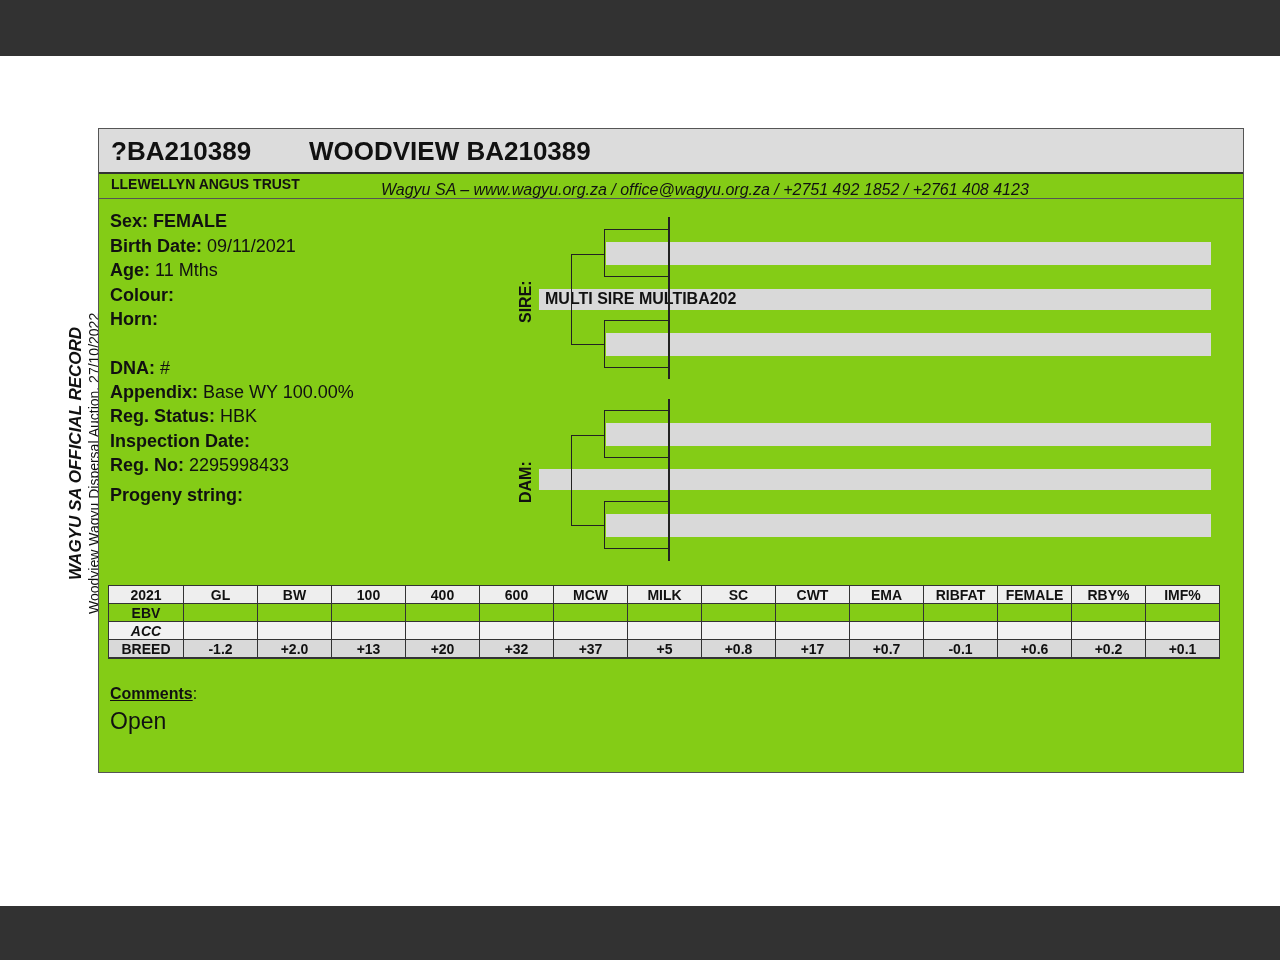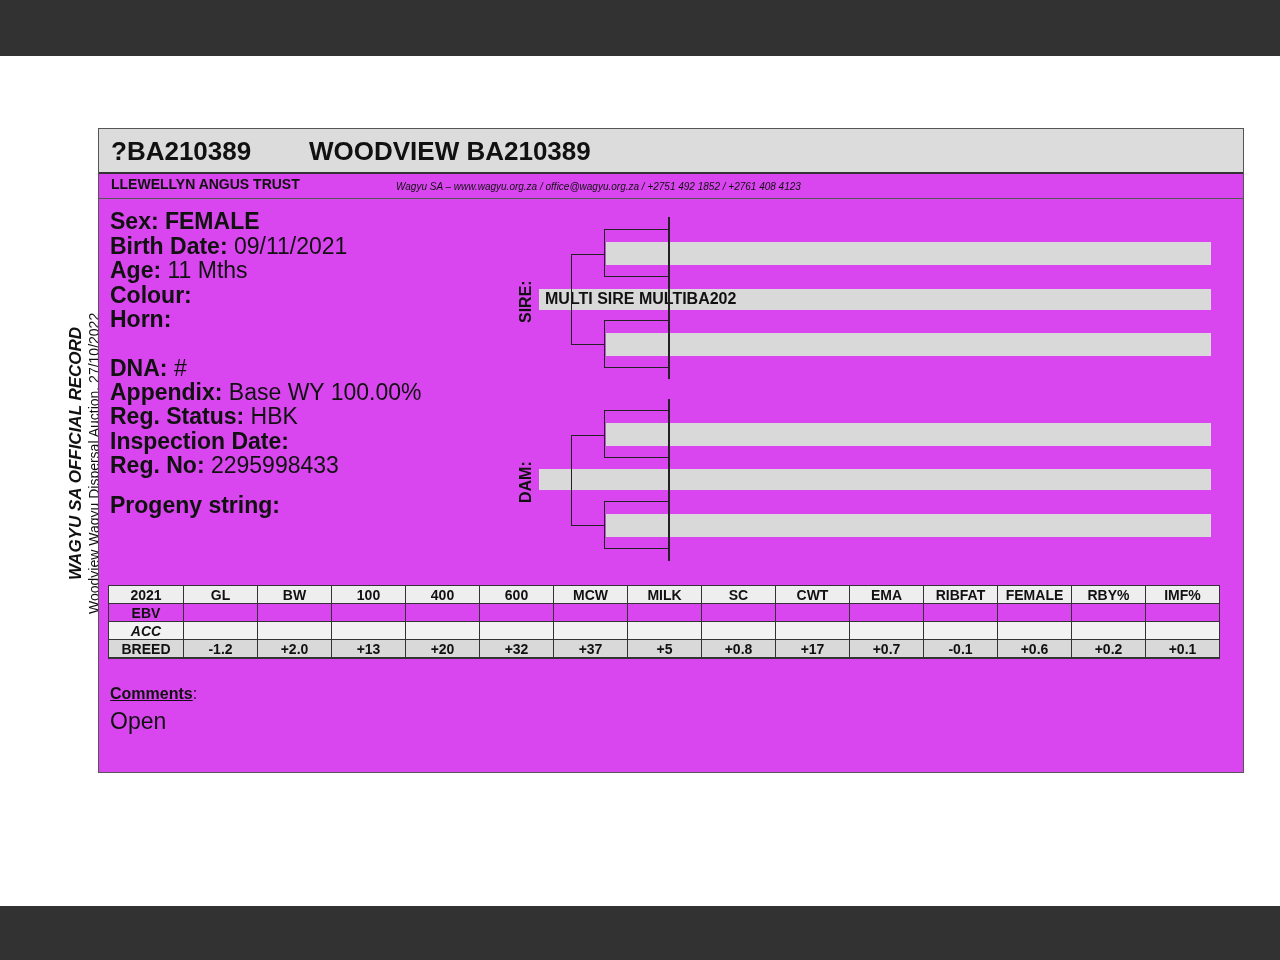--- a/index.html
+++ b/index.html
@@ -1,29 +1,29 @@
 <!DOCTYPE html>
 <html><head>
 <meta charset="utf-8">
 <style>
   html, body { margin:0; padding:0; }
   body { width:1280px; height:960px; background:#ffffff; position:relative; overflow:hidden; font-family:"Liberation Sans", sans-serif; color:#111; }
   .topbar { position:absolute; left:0; top:0; width:1280px; height:56px; background:#323232; }
   .botbar { position:absolute; left:0; top:906px; width:1280px; height:54px; background:#323232; }
 
-  .card { position:absolute; left:98px; top:128px; width:1146px; height:645px; border:1px solid #555; box-sizing:border-box; background:#d946ef; }
+  .card { position:absolute; left:98px; top:128px; width:1146px; height:645px; border:1px solid #555; box-sizing:border-box; background:#84cc16; }
   .hdr { position:absolute; left:0; top:0; width:1144px; height:43px; background:#dcdcdc; border-bottom:2px solid #333; }
   .hdr .id { position:absolute; left:12px; top:7px; font-size:26px; font-weight:bold; }
   .hdr .name { position:absolute; left:210px; top:7px; font-size:26px; font-weight:bold; }
   .hdr .lot { position:absolute; right:12px; top:1px; font-size:37px; font-weight:bold; }
   .sub { position:absolute; left:0; top:45px; width:1144px; height:24px; border-bottom:1px solid #555; }
   .sub .owner { position:absolute; left:12px; top:2px; font-size:14px; font-weight:bold; }
-  .sub .contact { position:absolute; left:297px; top:7px; font-size:10px; font-style:italic; }
+  .sub .contact { position:absolute; left:282px; top:7px; font-size:16px; font-style:italic; }
 
-  .info { position:absolute; left:11px; font-size:23px; line-height:20px; }
+  .info { position:absolute; left:11px; font-size:18px; line-height:20px; }
   .info b { font-weight:bold; }
 
   .vert { position:absolute; transform-origin:0 0; transform:rotate(-90deg); white-space:nowrap; }
   .vert1 { left:66px; top:580px; font-size:17px; font-weight:bold; font-style:italic; }
   .vert2 { left:86px; top:614px; font-size:14px; }
 
   .bar { position:absolute; background:#d9d9d9; }
   .ln { position:absolute; background:#222; }
   .pedlabel { position:absolute; transform-origin:0 0; transform:rotate(-90deg); font-size:16px; font-weight:bold; }
   .sirename { position:absolute; left:446px; top:161px; font-size:16px; font-weight:bold; }
@@ -61,21 +61,21 @@
   <div class="info" style="top:82px"><b>Sex:</b> <b>FEMALE</b></div>
   <div class="info" style="top:107px"><b>Birth Date:</b> <span>09/11/2021</span></div>
   <div class="info" style="top:131px"><b>Age:</b> <span>11 Mths</span></div>
   <div class="info" style="top:156px"><b>Colour:</b> <span></span></div>
   <div class="info" style="top:180px"><b>Horn:</b> <span></span></div>
   <div class="info" style="top:229px"><b>DNA:</b> <span>#</span></div>
   <div class="info" style="top:253px"><b>Appendix:</b> <span>Base WY 100.00%</span></div>
   <div class="info" style="top:277px"><b>Reg. Status:</b> <span>HBK</span></div>
   <div class="info" style="top:302px"><b>Inspection Date:</b> <span></span></div>
   <div class="info" style="top:326px"><b>Reg. No:</b> <span>2295998433</span></div>
-  <div class="info" style="top:366px"><b>Progeny string:</b> <span></span></div>
+  <div class="info" style="top:356px"><b>Progeny string:</b> <span></span></div>
 
   <div class="pedlabel" style="left:418px; top:194px">SIRE:</div>
   <div class="bar" style="left:507px; top:113px; width:605px; height:23px"></div>
   <div class="bar" style="left:440px; top:160px; width:672px; height:21px"></div>
   <div class="sirename">MULTI SIRE MULTIBA202</div>
   <div class="bar" style="left:507px; top:204px; width:605px; height:23px"></div>
 
   <div class="ln" style="left:569px; top:88px; width:2px; height:162px"></div>
   <div class="ln" style="left:505px; top:100px; width:64px; height:1px"></div>
   <div class="ln" style="left:505px; top:100px; width:1px; height:48px"></div>

